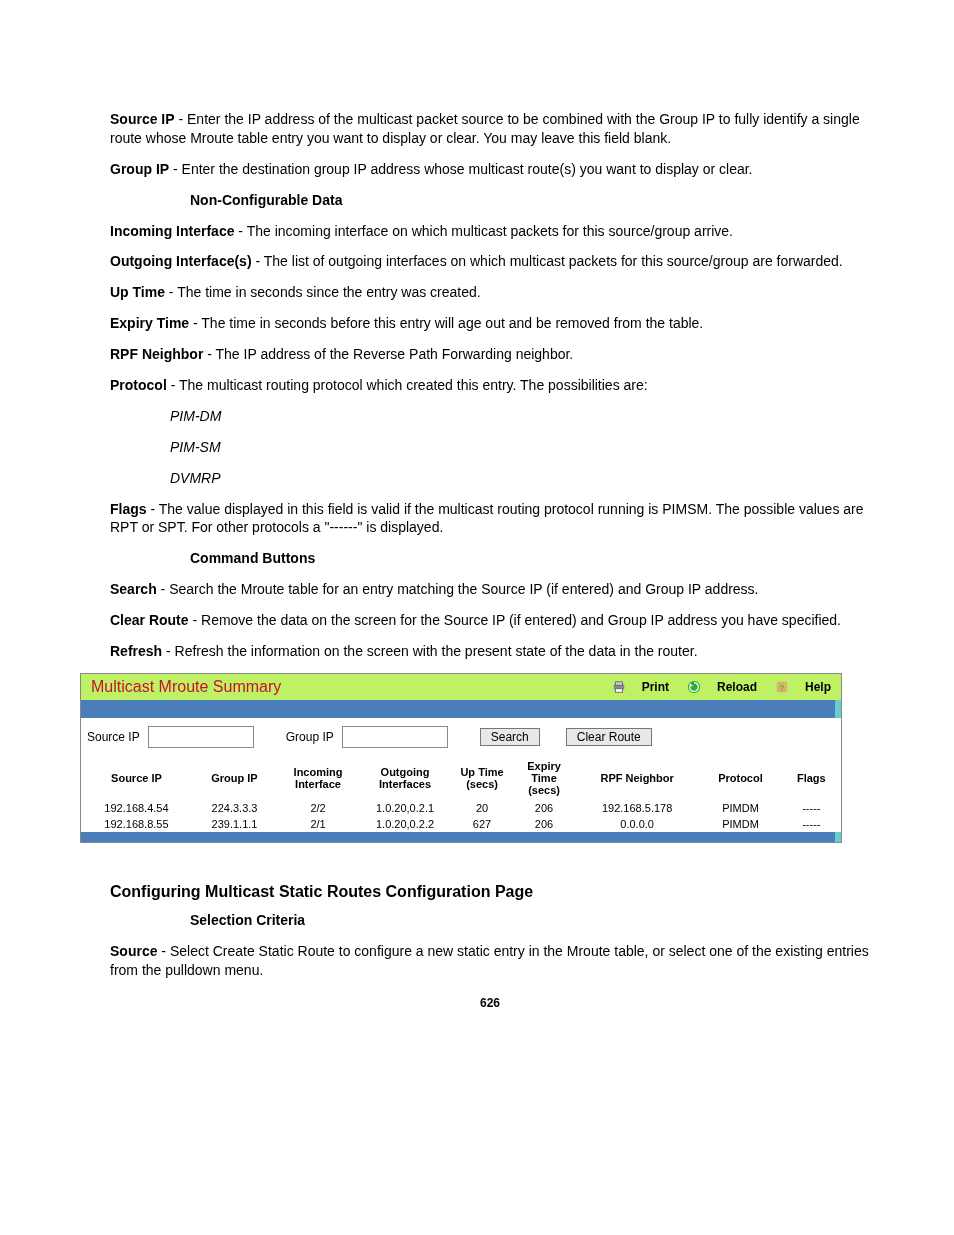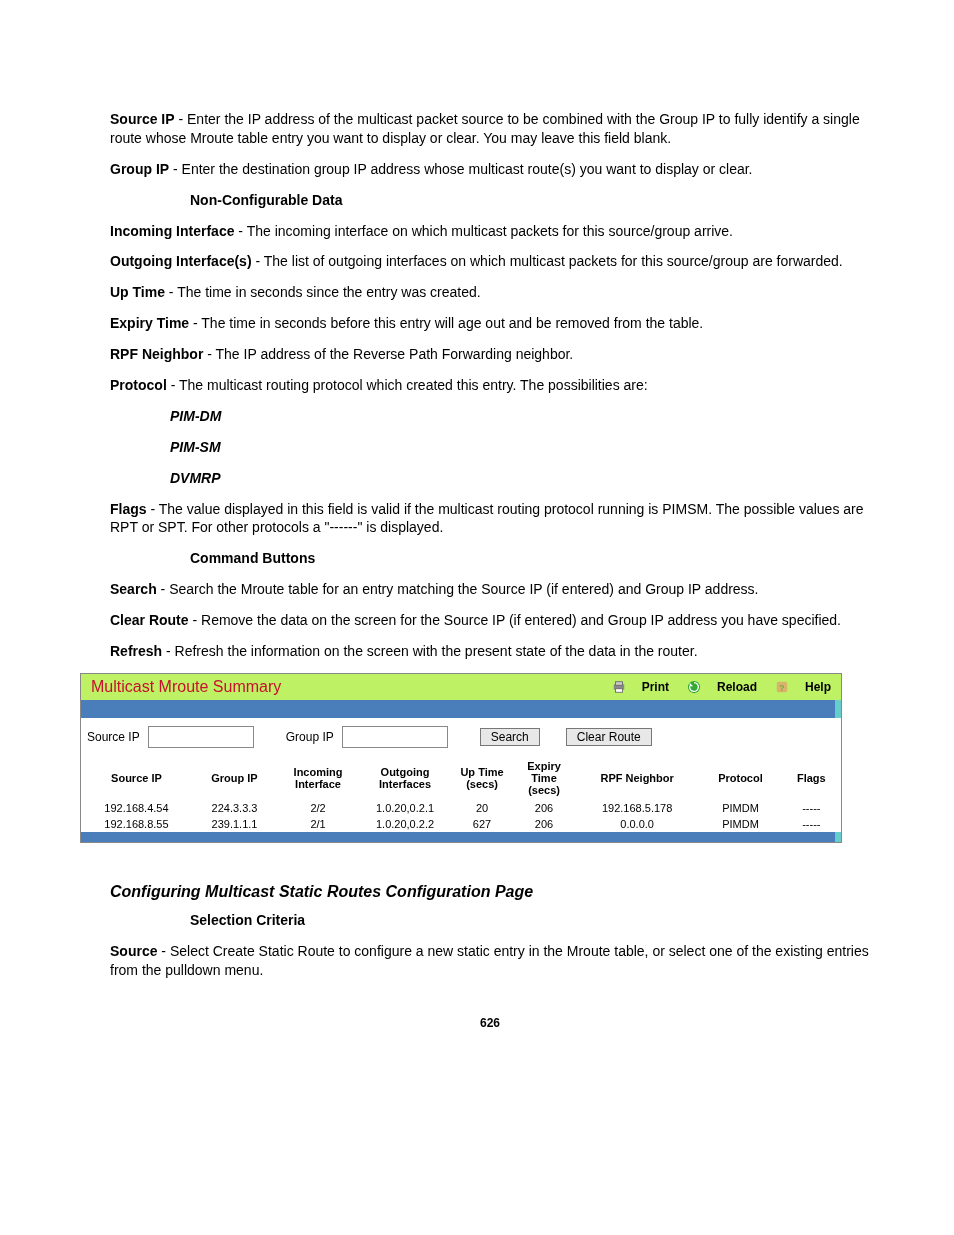--- a/index.html
+++ b/index.html
@@ -13,24 +13,23 @@
   .page {
     width: 954px;
     box-sizing: border-box;
     padding: 110px 84px 60px 110px;
     margin: 0 auto;
   }
   p { margin: 0 0 12px 0; line-height: 1.35; }
   .indent { margin-left: 80px; }
   .indent-big { margin-left: 60px; }
   b { font-weight: bold; }
-  em.bi { font-style: italic; font-weight: bold; }
+  em.bi { font-style: italic; font-weight: normal; }
   h3.sect {
     font-size: 16px;
-    font-style: italic;
     font-weight: bold;
     margin: 30px 0 10px 0;
   }
 
   
   .panel {
     border: 1px solid #888;
     margin: 10px 0 40px -30px;
     width: 760px;
     font-size: 12px;
@@ -68,21 +67,21 @@
 
   .tbl { width: 100%; border-collapse: collapse; font-size: 11px; }
   .tbl th { font-weight: bold; padding: 4px 6px; text-align: center; font-family: Verdana, sans-serif; }
   .tbl td { padding: 2px 6px; text-align: center; font-family: Verdana, sans-serif; }
 
   .bottom-btns { text-align: center; padding: 14px 0 10px 0; }
   .blue-bar-bottom { height: 10px; background: #4a7ebb; border-right: 6px solid #6cc; }
 
   .ico { width: 14px; height: 14px; }
 
-  .pagenum { text-align: center; font-weight: bold; font-size: 12px; margin-top: 36px; }
+  .pagenum { text-align: center; font-weight: bold; font-size: 12px; margin-top: 16px; }
 </style>
 </head>
 <body>
 
 <div class="page">
 
   <p><b>Source IP</b><span> - Enter the IP address of the multicast packet source to be combined with the Group IP to fully identify a single route whose Mroute table entry you want to display or clear. You may leave this field blank.</span></p>
 
   <p><b>Group IP</b><span> - Enter the destination group IP address whose multicast route(s) you want to display or clear.</span></p>
 

